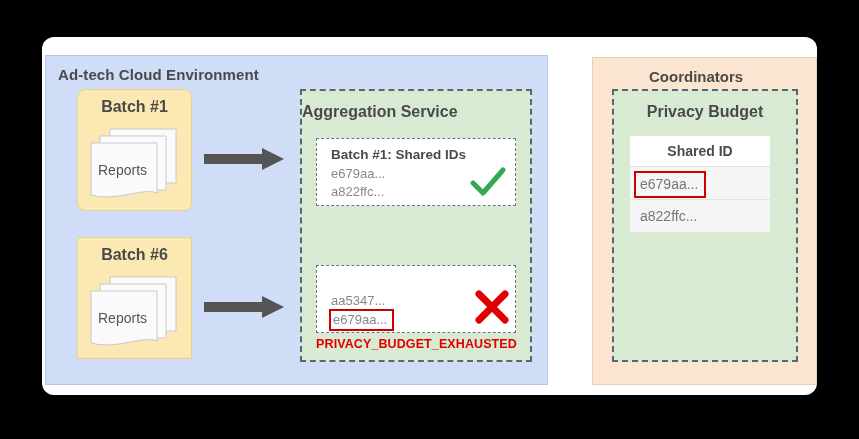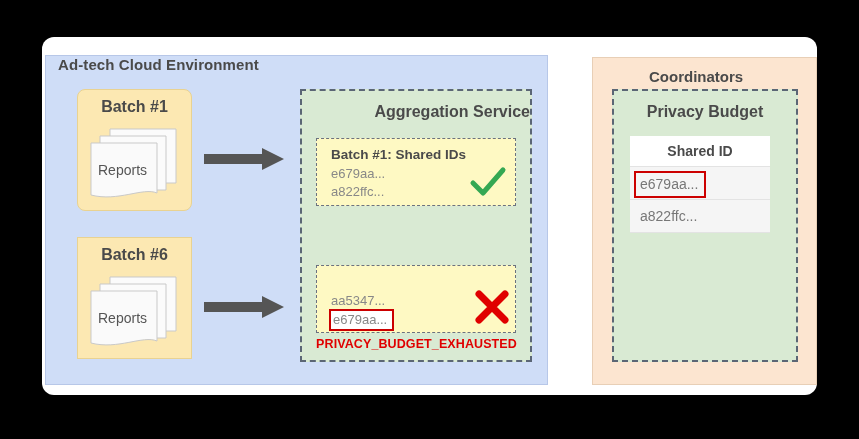--- a/index.html
+++ b/index.html
@@ -37,21 +37,21 @@
     top: 55px;
     width: 503px;
     height: 330px;
     background: #CFDDF7;
     border: 1px solid #b7c7e8;
     box-sizing: border-box;
   }
   .panel-adtech-title {
     position: absolute;
     left: 12px;
-    top: 0;
+    top: 10px;
     font-size: 15px;
     font-weight: 700;
     color: #4a4a4a;
     letter-spacing: .1px;
   }
 
   
   .batch-box {
     position: absolute;
     width: 115px;
@@ -99,30 +99,30 @@
     width: 232px;
     height: 273px;
     background: #D9EAD3;
     border: 2px dashed #5b6675;
     box-sizing: border-box;
   }
   .panel-agg-title {
     position: absolute;
     left: 0; right: 0;
     top: 12px;
-    text-align: right;
+    text-align: left;
     font-size: 16px;
     font-weight: 700;
     color: #4a4a4a;
   }
 
   
   .idbox {
     position: absolute;
-    background: #fef9c3;
+    background: #ffffff;
     border: 1px dashed #6b7280;
     box-sizing: border-box;
   }
   .idbox.box1 { left: 316px; top: 138px; width: 200px; height: 68px; }
   .idbox.box2 { left: 316px; top: 265px; width: 200px; height: 68px; }
   .idbox-title {
     position: absolute;
     left: 14px;
     top: 8px;
     font-size: 13.5px;

